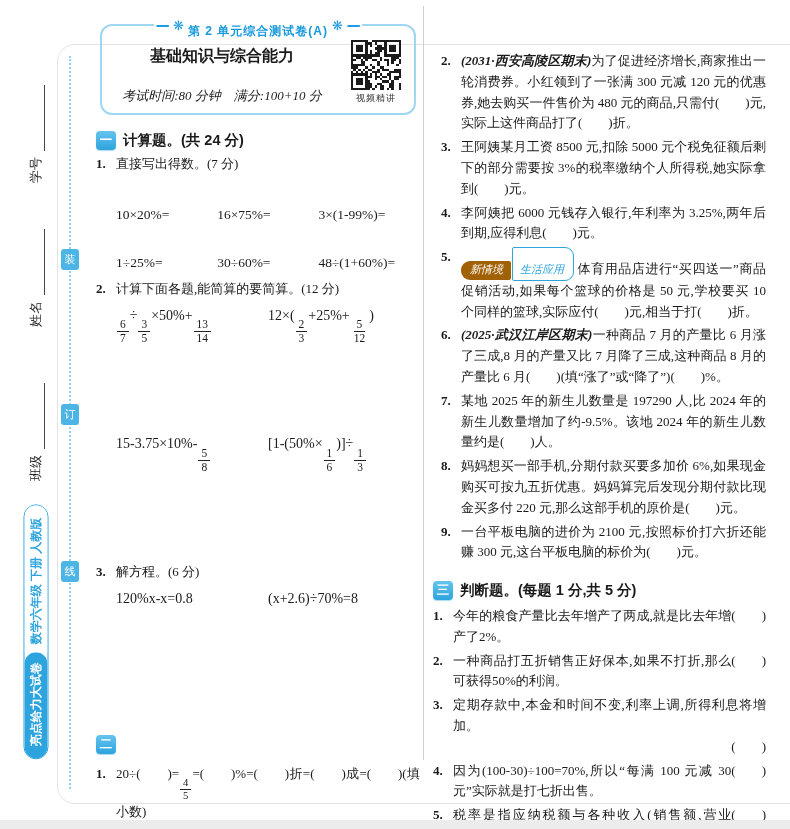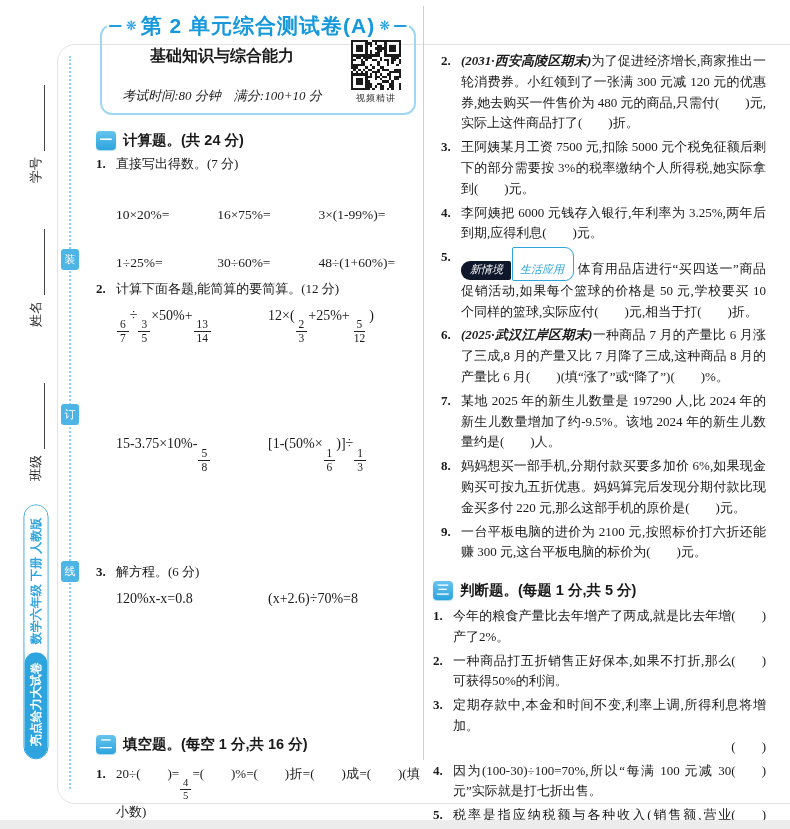--- a/index.html
+++ b/index.html
@@ -34,22 +34,22 @@
   .col-right { flex:1; padding:48px 14px 0 4px; font-size:13px; line-height:1.58;
     text-align:justify; }
 
   
   .header-box { position:relative; margin:24px 4px 0 12px; border:2px solid #9fd7f2;
     border-radius:12px; padding:20px 8px 8px 10px; }
   .header-title { position:absolute; top:-14px; left:50%; transform:translateX(-50%);
     background:#fff; padding:0 2px; display:flex; align-items:center; gap:4px; white-space:nowrap; }
   .hline { display:inline-block; width:13px; border-top:2.5px solid #1e9de2; border-radius:2px; }
   .deco { color:#1e9de2; font-size:13px; }
-  .ttext { color:#1699dc; font-weight:bold; font-size:21px;
-    font-family:"Liberation Sans",sans-serif; letter-spacing:1px; }
+  .ttext { color:#1699dc; font-weight:bold; font-size:12px;
+    font-family:"Liberation Sans",sans-serif; letter-spacing:1px;margin-top:11px; }
   .header-inner { display:flex; align-items:flex-end;gap:12px; }
   .hleft { flex:1; text-align:center; }
   .subtitle { font-weight:bold; font-size:16px; font-family:"Liberation Sans",sans-serif; }
   .meta { font-style:italic; font-size:13px; margin-top:20px; }
   .qr-wrap { flex:none; width:56px; text-align:center; margin:-6px 2px 0 4px; }
   .qr { width:50px; height:50px; margin:0 auto; display:grid;
     grid-template-columns:repeat(21,1fr); grid-template-rows:repeat(21,1fr); }
   .qr i { display:block; } .qr i.f { background:#1b1b1b; }
   .qr-caption { font-size:9px; color:#333; margin-top:2px; letter-spacing:1px; }
 
@@ -65,21 +65,21 @@
   .exprrow3 { display:flex; margin:4px 0 2px 28px; font-size:13.5px; }
   .exprrow3 span { width:33.3%;margin-top:28px; }
   .exprrow2 { display:flex; margin:8px 0 0 28px; font-size:14px; }
   .exprrow2 .ex { width:50%; }
   .ws-a { height:84px; } .ws-b { height:86px; } .ws-c { height:112px; }
   .frac { display:inline-flex; flex-direction:column; align-items:center;
     vertical-align:-0.75em; line-height:1.1; font-size:0.82em; margin:0 1px; }
   .frac .fn { border-bottom:1px solid #222; padding:0 3px; }
   .frac .fd { padding:0 3px; }
   .source { font-weight:bold; font-style:italic; }
-  .tag1 { display:inline-block; background:#0f172a; color:#fff; font-size:11px; font-style:italic;
+  .tag1 { display:inline-block; background:#a16207; color:#fff; font-size:11px; font-style:italic;
     padding:0 8px 1px 9px; border-radius:9px 2px 2px 9px; font-family:"Liberation Sans",sans-serif; }
   .tag2 { display:inline-block; border:1px solid #2da4dd; color:#2da4dd; font-size:11px;
     font-style:italic; padding:13px 9px 1px 7px; border-radius:2px 9px 9px 2px; margin:0 3px 0 1px;
     font-family:"Liberation Sans",sans-serif; }
   .jbracket { float:right; }
 </style>
 </head>
 <body>
 
 <div class="page">
@@ -640,42 +640,41 @@
         <span class="qbody">解方程。(6 分)</span>
       </div>
       <div class="exprrow2">
         <span class="ex">120%x-x=0.8</span>
         <span class="ex">(x+2.6)÷70%=8</span>
       </div>
       <div class="ws-c"></div>
 
       <div class="sec-head">
         <span class="sec-badge">二</span>
-        <span>填空题。(每空 1 分,共 16 分)</span>
       </div>
       <div class="q" style="margin-top:10px">
         <span class="qnum">1.</span>
         <span class="qbody">20÷(　　)=<span class="frac">
               <span class="fn">4</span>
               <span class="fd">5</span>
             </span>=(　　)%=(　　)折=(　　)成=(　　)(填小数)</span>
       </div>
     </div>
 
     <div class="divider"></div>
 
     <div class="col-right">
 
       <div class="q">
         <span class="qnum">2.</span>
         <span class="qbody"><span class="source">(2031·西安高陵区期末)</span><span>为了促进经济增长,商家推出一轮消费券。小红领到了一张满 300 元减 120 元的优惠券,她去购买一件售价为 480 元的商品,只需付(　　)元,实际上这件商品打了(　　)折。</span></span>
       </div>
       <div class="q">
         <span class="qnum">3.</span>
-        <span class="qbody">王阿姨某月工资 7500 元,扣除 5000 元个税免征额后剩下的部分需要按 3%的税率缴纳个人所得税,她实际拿到(　　)元。</span>
+        <span class="qbody">王阿姨某月工资 8500 元,扣除 5000 元个税免征额后剩下的部分需要按 3%的税率缴纳个人所得税,她实际拿到(　　)元。</span>
       </div>
       <div class="q">
         <span class="qnum">4.</span>
         <span class="qbody">李阿姨把 6000 元钱存入银行,年利率为 3.25%,两年后到期,应得利息(　　)元。</span>
       </div>
       <div class="q">
         <span class="qnum">5.</span>
         <span class="qbody"><span class="tag1">新情境</span><span class="tag2">生活应用</span><span>体育用品店进行“买四送一”商品促销活动,如果每个篮球的价格是 50 元,学校要买 10 个同样的篮球,实际应付(　　)元,相当于打(　　)折。</span></span>
       </div>
       <div class="q">

